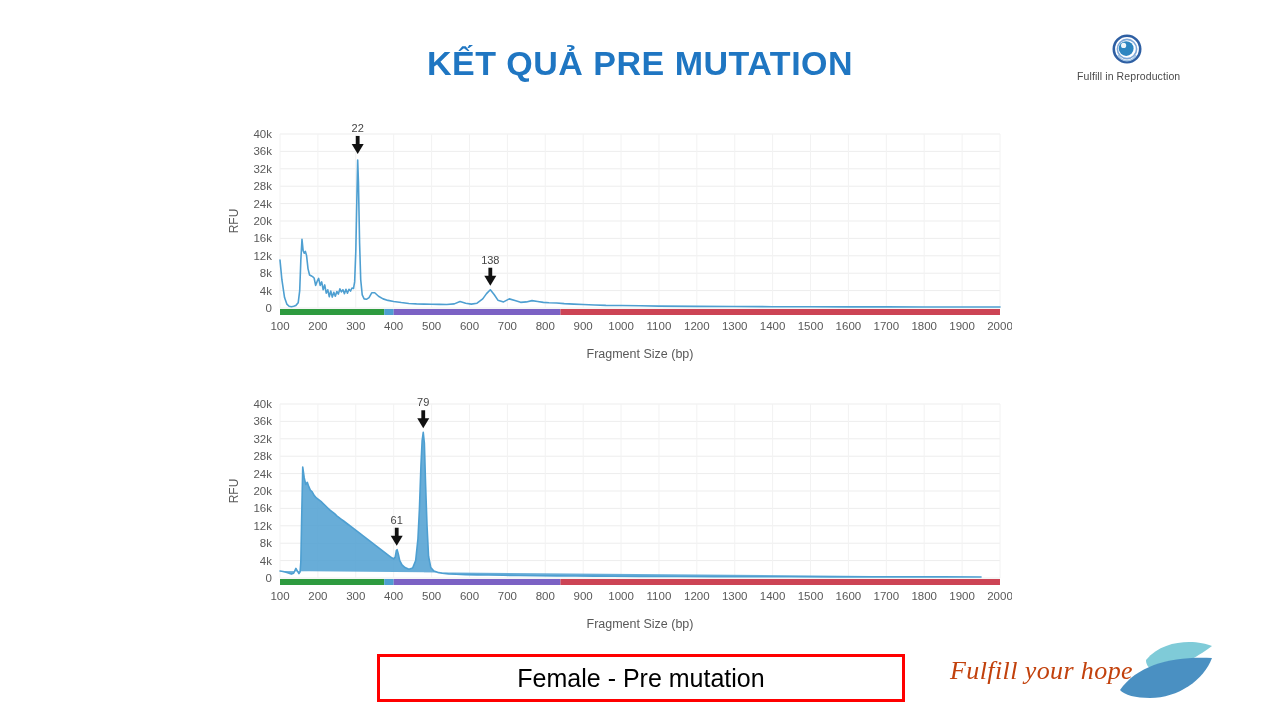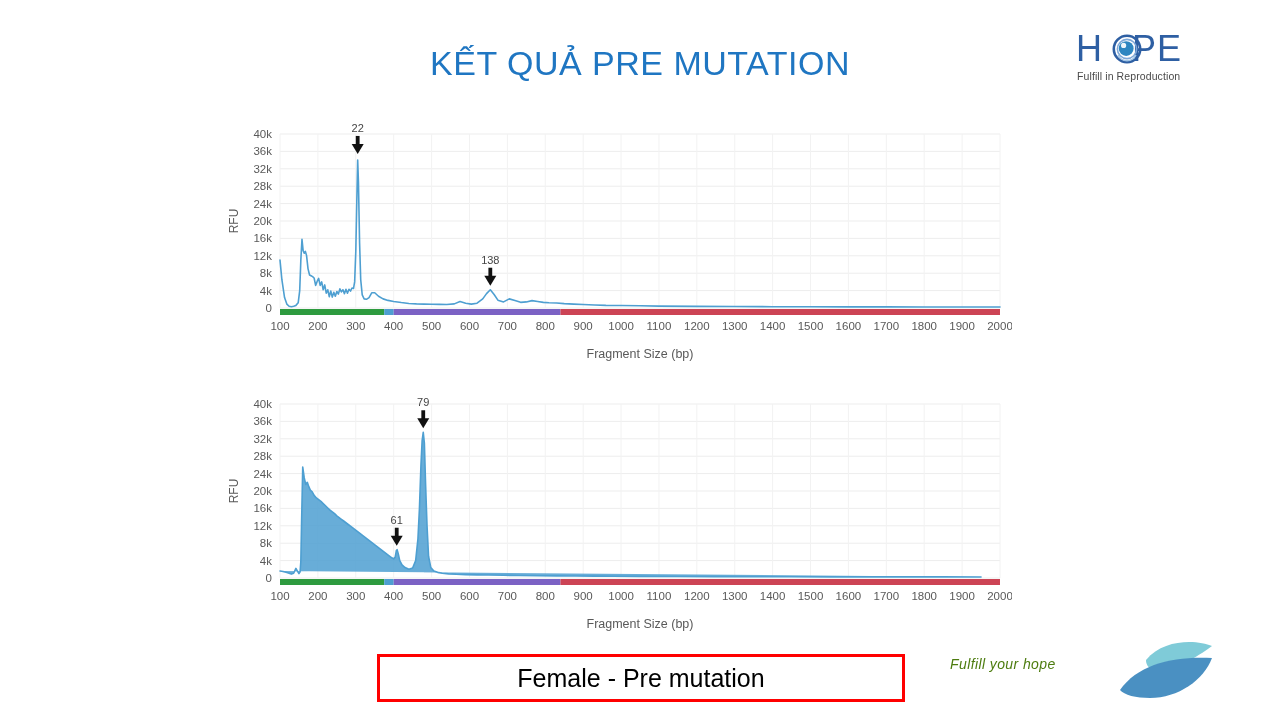--- a/index.html
+++ b/index.html
@@ -18,21 +18,21 @@
 
   
   .slide-title {
     position: absolute;
     left: 0;
     top: 44px;
     width: 1280px;
     text-align: center;
     font-family: "Liberation Sans", sans-serif;
     font-size: 34px;
-    font-weight: 400;
+    font-weight: 700;
     letter-spacing: 0.5px;
     color: #1F76C2;
     white-space: nowrap;
   }
 
   
   .logo-block {
     position: absolute;
     right: 56px;
     top: 30px;
@@ -100,45 +100,42 @@
     font-size: 25px;
     color: #000000;
     white-space: nowrap;
   }
 
   
   .footer-slogan {
     position: absolute;
     left: 950px;
     top: 656px;
-    font-family: Liberation Sans, sans-serif;
+    font-family: Liberation Serif, serif;
     font-style: italic;
-    font-size: 14px;
-    color: #4d7c0f;
+    font-size: 26px;
+    color: #c2410c;
     white-space: nowrap;
     letter-spacing: 0.4px;
   }
   .footer-leaf {
     position: absolute;
     left: 1112px;
     top: 640px;
     width: 106px;
     height: 62px;
   }
 </style>
 </head>
 <body>
 
 <div class="slide-title">KẾT QUẢ PRE MUTATION</div>
 
 <div class="logo-block">
   <div class="logo-word">
-    <span class="logo-letters">
-      <span>H</span><span style="visibility:hidden">O</span><span>PE</span>
-    </span>
     <svg class="logo-eye" viewBox="0 0 30 30">
       <circle cx="15" cy="15" r="13.2" fill="none" stroke="#2E5FA3" stroke-width="2.6"></circle>
       <circle cx="15" cy="15" r="9.6" fill="none" stroke="#7FA8D8" stroke-width="1.6"></circle>
       <circle cx="14.2" cy="14.6" r="7.4" fill="#2E86C1"></circle>
       <circle cx="11.6" cy="11.4" r="2.6" fill="#FFFFFF" opacity="0.92"></circle>
       <path d="M6 21 A10 10 0 0 0 24 21" fill="none" stroke="#9FC4E6" stroke-width="1.5"></path>
     </svg>
   </div>
   <div class="logo-tag">Fulfill in Reproduction</div>
 </div>

